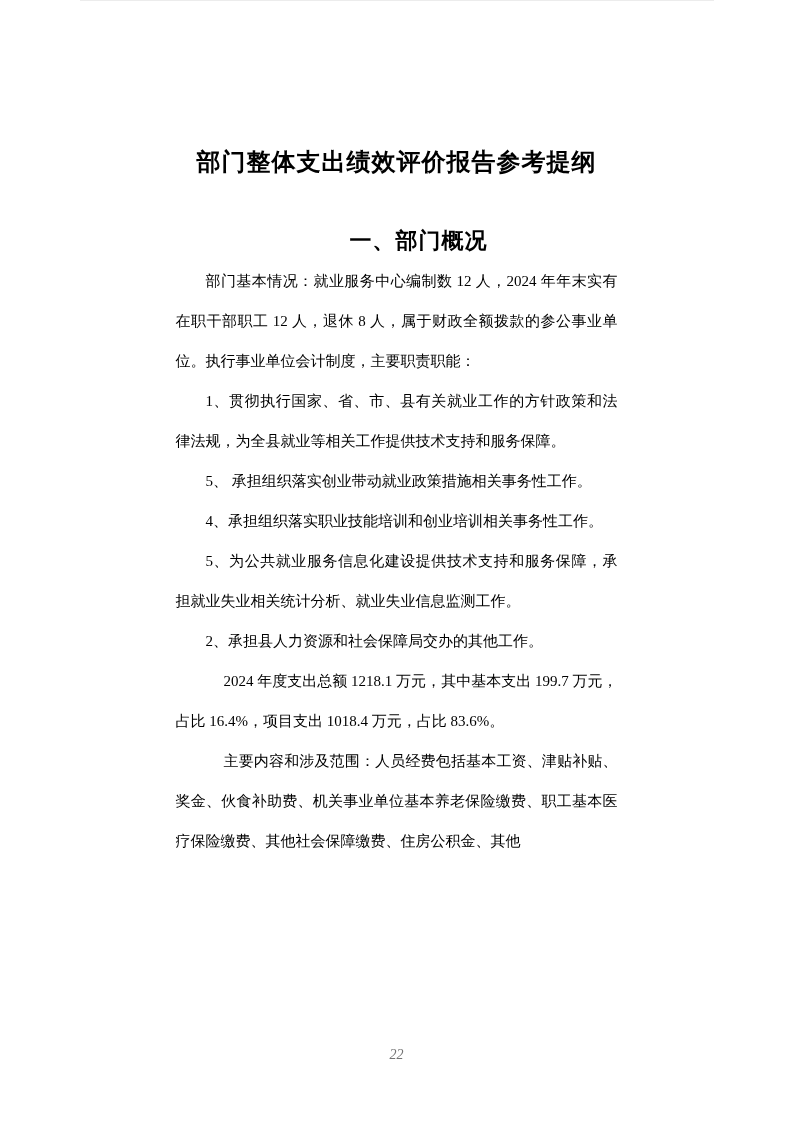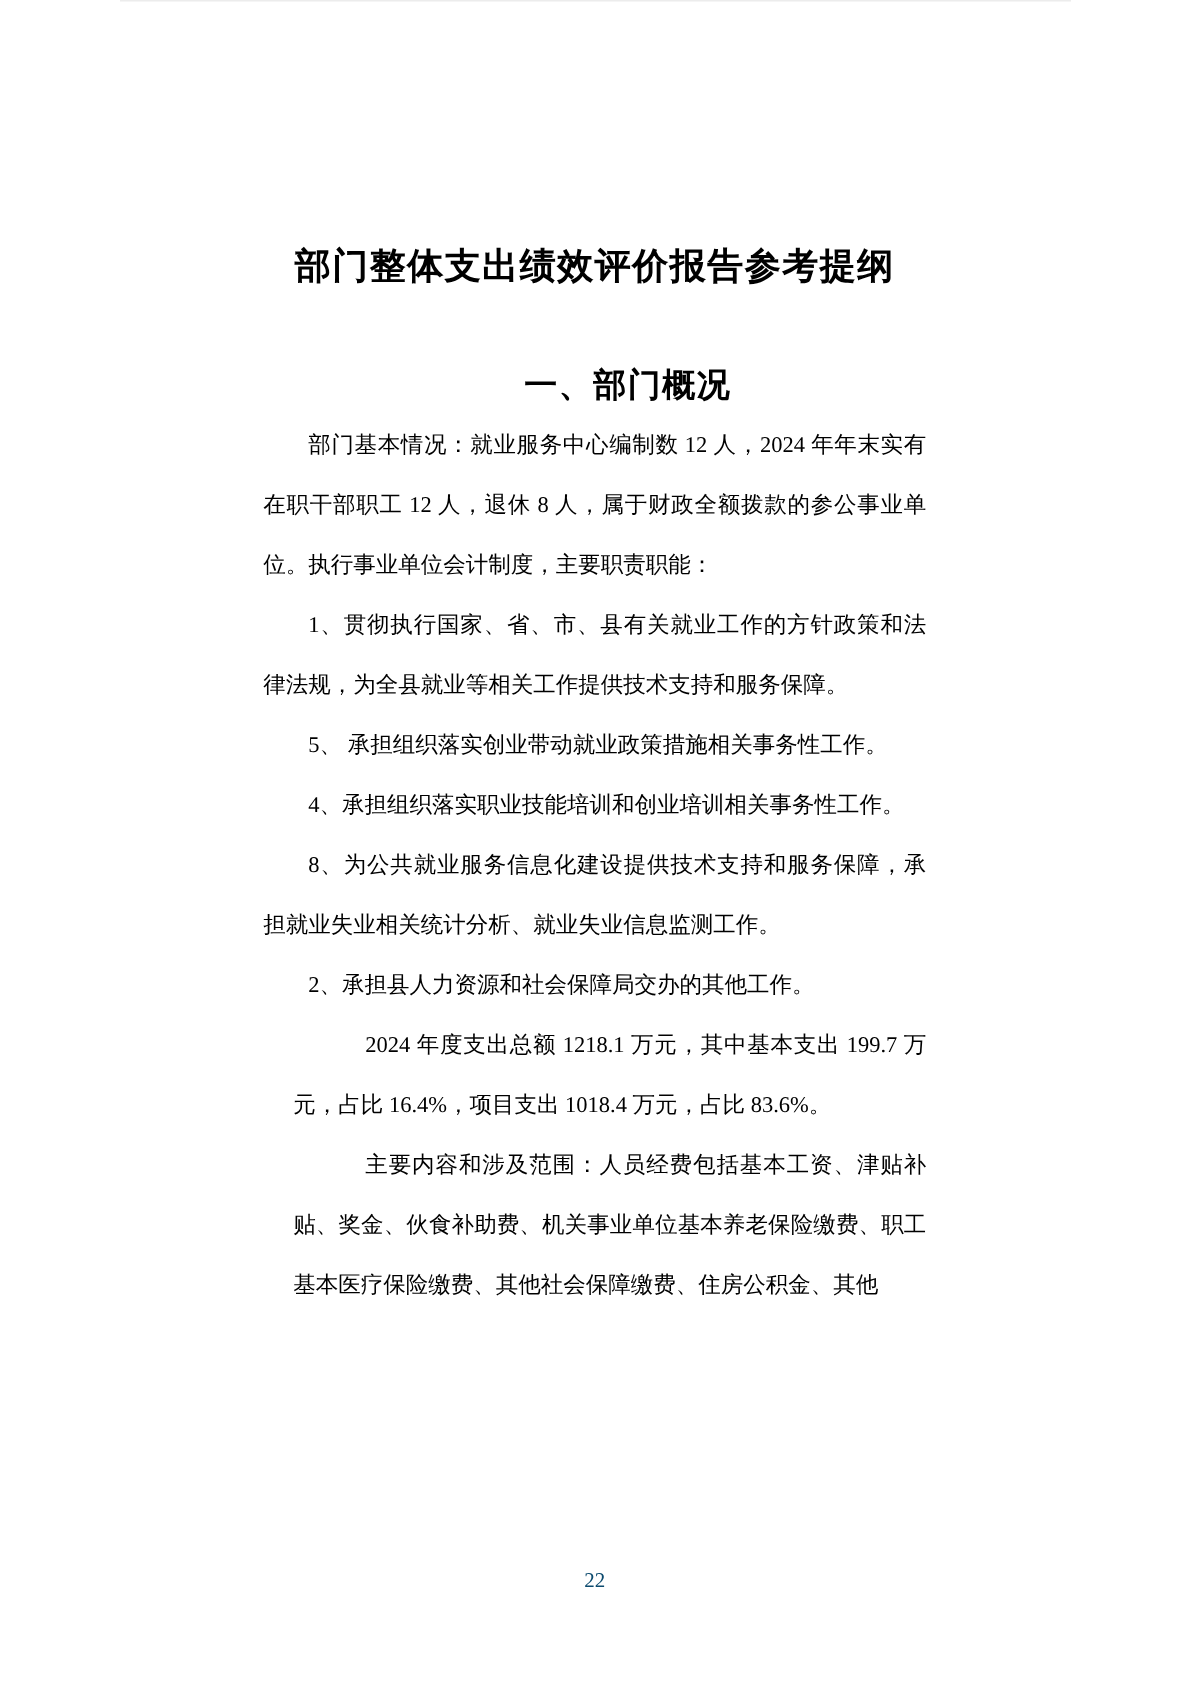--- a/index.html
+++ b/index.html
@@ -7,21 +7,21 @@
     padding: 0;
     background: #ffffff;
   }
   .page {
     position: relative;
     width: 634px;
     height: 1122px;
     margin: 0 auto;
     background: #ffffff;
     box-sizing: border-box;
-    padding: 16px 96px;
+    padding: 0 96px;
     border-top: 1px solid #ececec;
     overflow: hidden;
     font-family: "Liberation Serif", "DejaVu Serif", serif;
     color: #000000;
   }
   .doc-title {
     margin: 144px 0 0 0;
     font-size: 24px;
     line-height: 34px;
     font-weight: bold;
@@ -40,49 +40,49 @@
   .body-text p {
     margin: 0;
     font-size: 15px;
     line-height: 40px;
     text-align: justify;
     text-indent: 2em;
     word-break: break-all;
   }
   .body-text p.indent-deep {
     text-indent: 3.2em;
-    margin-left: 20px;
   }
   .page-footer {
     position: absolute;
     left: 0;
     right: 0;
     bottom: 58px;
     text-align: center;
     font-size: 14px;
     line-height: 18px;
     font-family: "Liberation Serif", "DejaVu Serif", serif;
-    color: #0c4a6e;
+    color: #737373;
+    font-style: italic;
   }
 </style>
 </head>
 <body>
 
 <div class="page">
 
   <h1 class="doc-title">部门整体支出绩效评价报告参考提纲</h1>
 
   <h2 class="section-heading">一、部门概况</h2>
 
   <div class="body-text">
     <p>部门基本情况：就业服务中心编制数 12 人，2024 年年末实有在职干部职工 12 人，退休 8 人，属于财政全额拨款的参公事业单位。执行事业单位会计制度，主要职责职能：</p>
     <p>1、贯彻执行国家、省、市、县有关就业工作的方针政策和法律法规，为全县就业等相关工作提供技术支持和服务保障。</p>
     <p>5、 承担组织落实创业带动就业政策措施相关事务性工作。</p>
     <p>4、承担组织落实职业技能培训和创业培训相关事务性工作。</p>
-    <p>8、为公共就业服务信息化建设提供技术支持和服务保障，承担就业失业相关统计分析、就业失业信息监测工作。</p>
+    <p>5、为公共就业服务信息化建设提供技术支持和服务保障，承担就业失业相关统计分析、就业失业信息监测工作。</p>
     <p>2、承担县人力资源和社会保障局交办的其他工作。</p>
     <p class="indent-deep">2024 年度支出总额 1218.1 万元，其中基本支出 199.7 万元，占比 16.4%，项目支出 1018.4 万元，占比 83.6%。</p>
     <p class="indent-deep">主要内容和涉及范围：人员经费包括基本工资、津贴补贴、奖金、伙食补助费、机关事业单位基本养老保险缴费、职工基本医疗保险缴费、其他社会保障缴费、住房公积金、其他</p>
   </div>
 
   <div class="page-footer">22</div>
 
 </div>
 
 </body></html>

